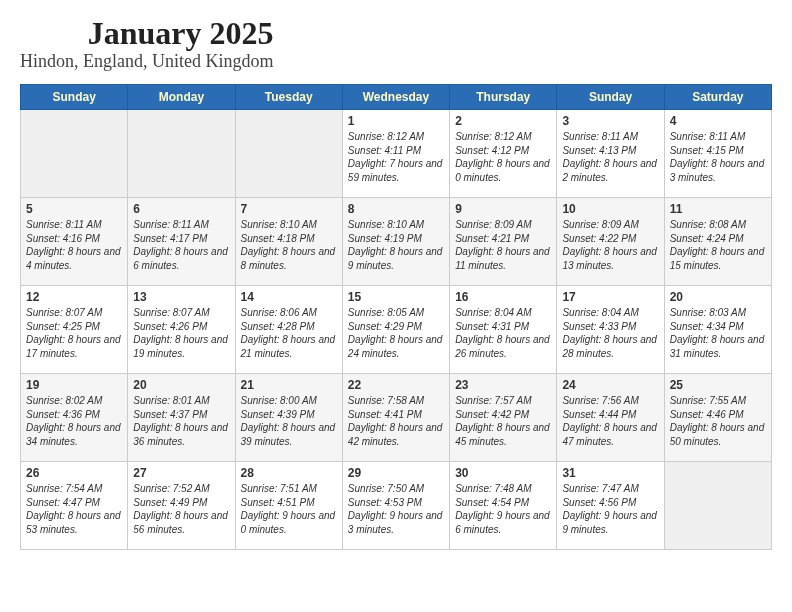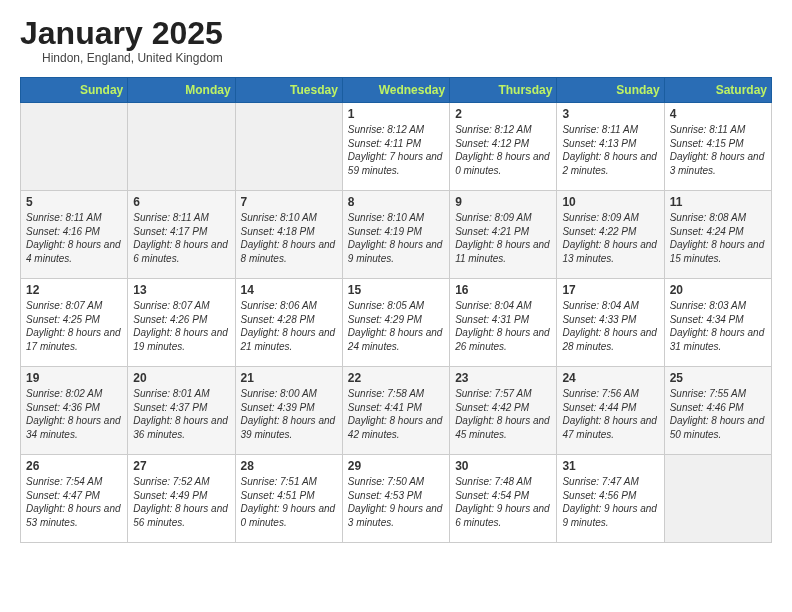--- a/index.html
+++ b/index.html
@@ -35,43 +35,44 @@
       font-size: 15px;
       font-weight: bold;
       color: #2a6db5;
     }
     .logo-icon {
       width: 30px;
       height: 30px;
     }
     .title-area {
       text-align: right;
+      font-family: Liberation Serif, serif;
     }
     .month-title {
       font-size: 32px;
       font-weight: bold;
       color: #222;
       line-height: 1.1;
     }
     .location {
-      font-size: 12px;
+      font-size: 18px;
       color: #444;
     }
     .calendar-table {
       width: 100%;
       border-collapse: collapse;
       table-layout: fixed;
     }
     .calendar-table thead th {
       background: #2a6db5;
-      color: #bef264;
+      color: #fef9c3;
       font-size: 12px;
       font-weight: bold;
       padding: 5px 4px;
-      text-align: right;
+      text-align: center;
       border: 1px solid #1a5da0;
     }
     .calendar-table tbody td {
       border: 1px solid #ccc;
       vertical-align: top;
       padding: 4px 5px;
       height: 88px;
       font-size: 10.5px;
       color: #333;
       background: #fff;

